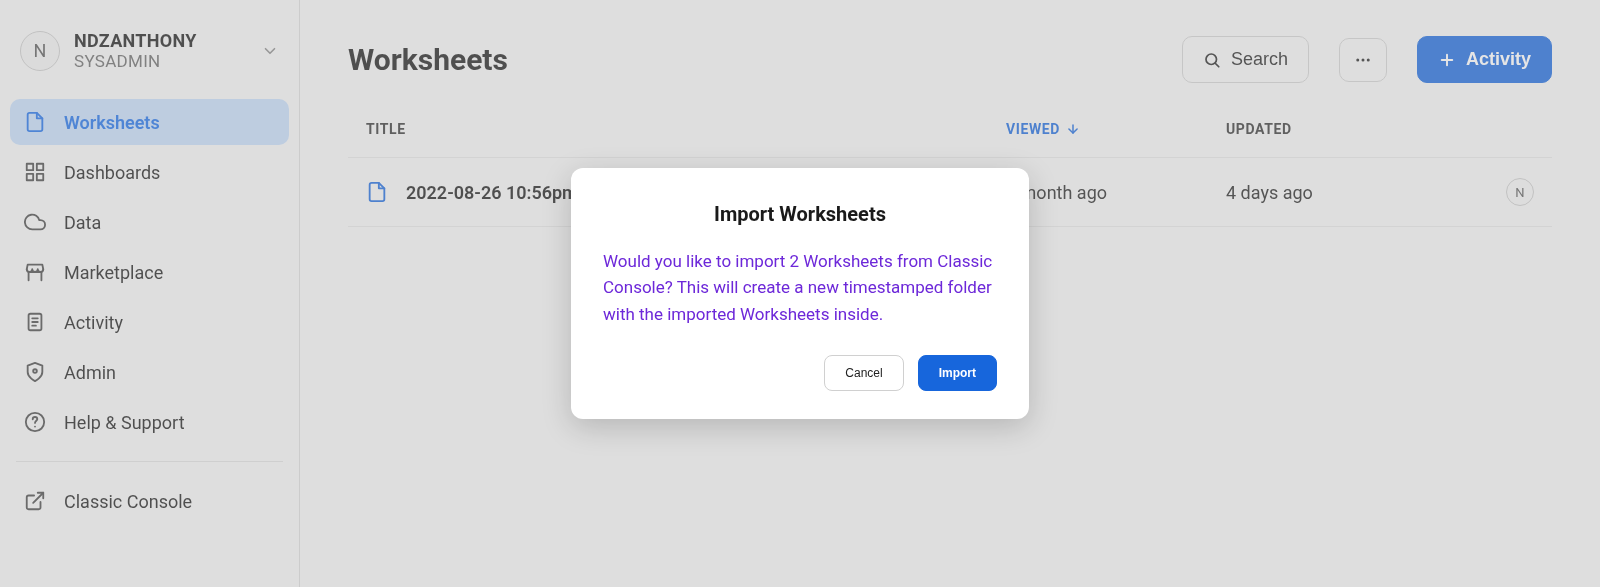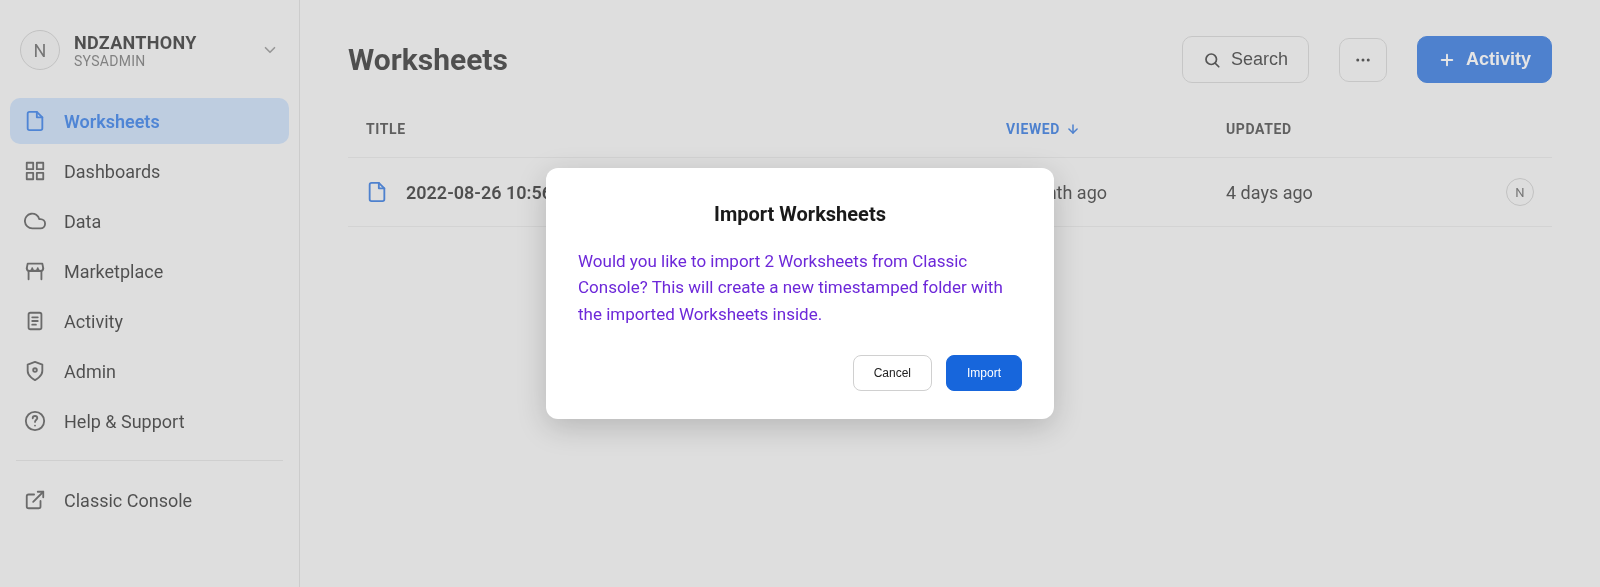--- a/index.html
+++ b/index.html
@@ -38,21 +38,21 @@
     border: 1px solid #c9c9c9;
     background: #f0f0f0;
     display: flex;
     align-items: center;
     justify-content: center;
     font-size: 18px;
     color: #555;
   }
   .user-texts { flex: 1; }
   .user-name { font-weight: 700; font-size: 18px; letter-spacing: .3px; }
-  .user-role { font-size: 14px; color: #666; letter-spacing: .3px; }
+  .user-role { font-size: 17px; color: #666; letter-spacing: .3px; }
   .chevron { color: #888; }
   .nav {
     margin-top: 8px;
     display: flex;
     flex-direction: column;
     gap: 4px;
   }
   .nav-item {
     display: flex;
     align-items: center;
@@ -197,21 +197,21 @@
   
   .overlay {
     position: absolute;
     inset: 0;
     background: rgba(180,180,180,0.35);
     display: flex;
     align-items: center;
     justify-content: center;
   }
   .modal {
-    width: 508px;
+    width: 458px;
     background: #fff;
     border-radius: 12px;
     padding: 34px 32px 28px 32px;
     box-shadow: 0 8px 30px rgba(0,0,0,0.18);
   }
   .modal-title {
     font-size: 20px;
     font-weight: 700;
     text-align: center;
     margin-bottom: 22px;
@@ -235,21 +235,21 @@
   }
   .modal-btn.secondary {
     background: #fff;
     border: 1px solid #d0d0d0;
     color: #222;
   }
   .modal-btn.primary {
     background: #1766dc;
     border: 1px solid #1766dc;
     color: #fff;
-    font-weight: 400;
+    font-weight: 700;
   }
   svg { display: block; }
 </style>
 </head>
 <body>
 
 <div class="app">
 
   <aside class="sidebar">
     <div class="user-block">

